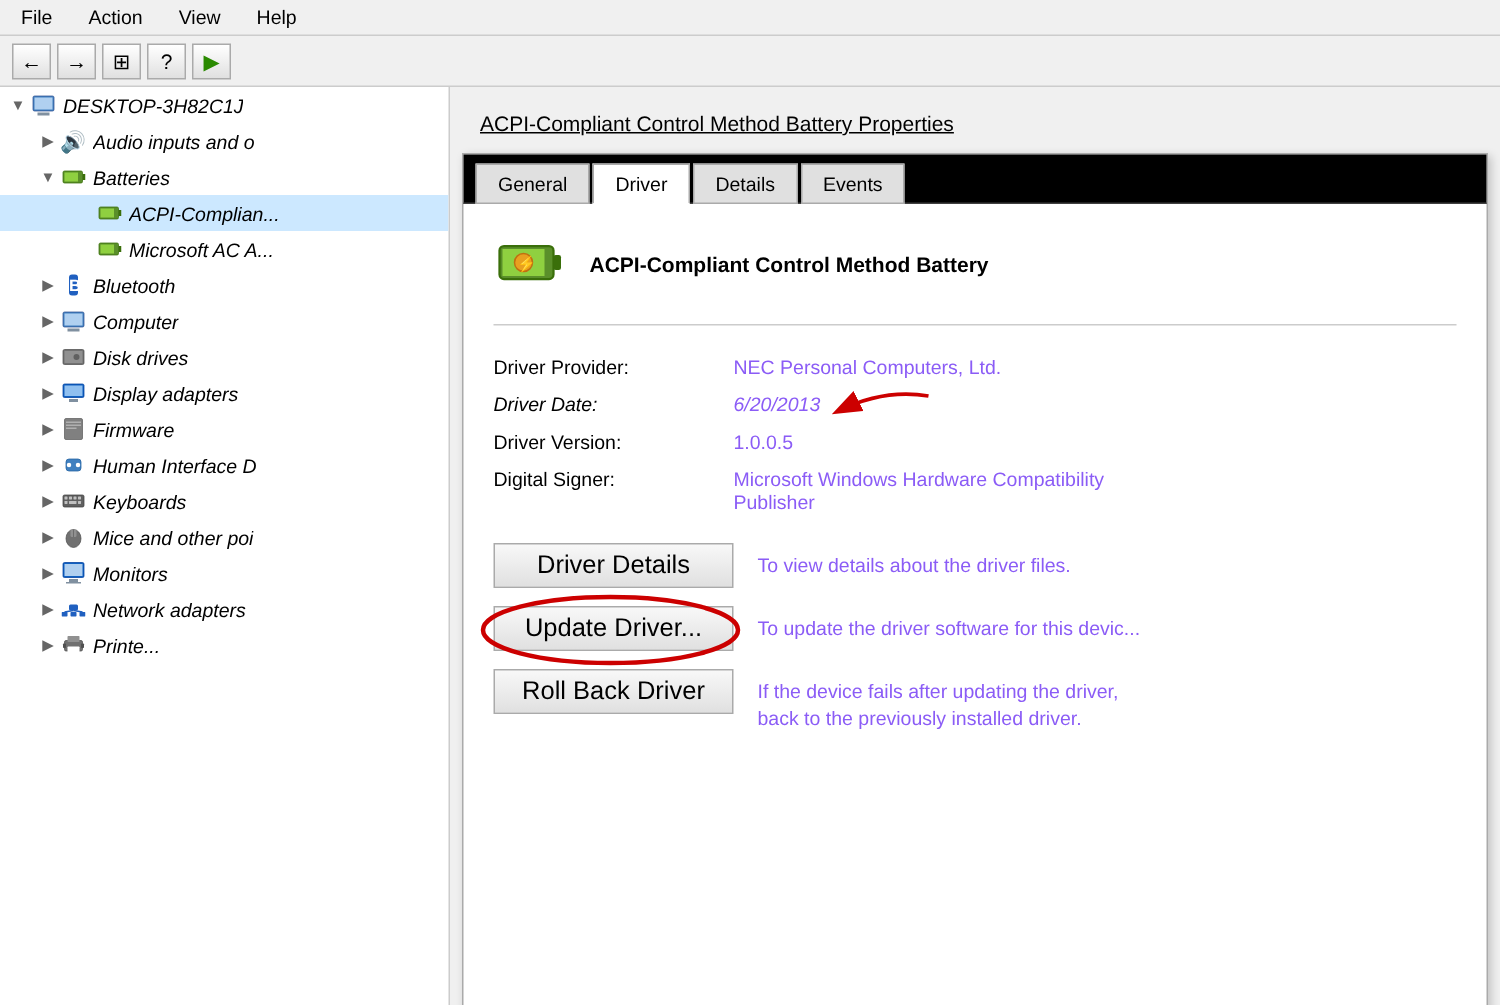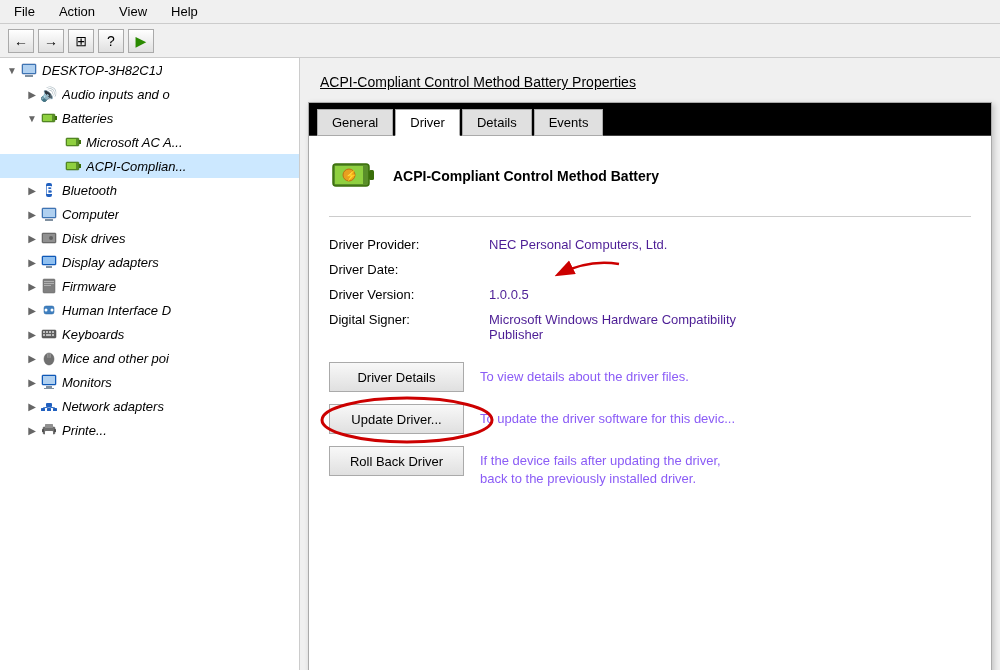--- a/index.html
+++ b/index.html
@@ -186,43 +186,43 @@
       margin-bottom: 10px;
       justify-content: space-between;
     }
     .info-label {
       width: 160px;
       color: #000;
       font-size: 13px;
       flex-shrink: 0;
     }
     .info-value {
-      color: #4c1d95;
+      color: #8b5cf6;
       font-size: 13px;
       flex: 1;
     }
 
     
     .btn-section {
       display: flex;
       flex-direction: column;
       gap: 12px;
     }
     .btn-row {
       display: flex;
       align-items: flex-start;
       gap: 16px;
     }
     .dialog-btn {
-      width: 135px;
+      width: 160px;
       height: 30px;
       border: 1px solid #aaa;
       background: linear-gradient(to bottom, #f8f8f8, #e0e0e0);
       cursor: pointer;
-      font-size: 13px;
+      font-size: 17px;
       flex-shrink: 0;
     }
     .btn-desc {
       font-size: 13px;
       color: #8b5cf6;
       padding-top: 6px;
       line-height: 1.4;
     }
   </style>
 </head>
@@ -270,42 +270,42 @@
       <span class="tree-icon" style="font-size:14px;">
         <svg width="16" height="16" viewBox="0 0 16 16">
           <rect x="1" y="4" width="13" height="8" rx="1" fill="#5a8f2a" stroke="#3a6f0a" stroke-width="0.5"></rect>
           <rect x="14" y="6" width="2" height="4" fill="#3a6f0a"></rect>
           <rect x="2" y="5" width="9" height="6" fill="#8fd040"></rect>
         </svg>
       </span>
       <span class="tree-label">Batteries</span>
     </div>
 
-    <div class="tree-item" style="padding-left: 48px;">
+    <div class="tree-item selected" style="padding-left: 48px;">
       <span class="tree-expander"></span>
       <span class="tree-icon">
         <svg width="16" height="16" viewBox="0 0 16 16">
           <rect x="1" y="4" width="13" height="8" rx="1" fill="#5a8f2a" stroke="#3a6f0a" stroke-width="0.5"></rect>
           <rect x="14" y="6" width="2" height="4" fill="#3a6f0a"></rect>
           <rect x="2" y="5" width="9" height="6" fill="#8fd040"></rect>
         </svg>
       </span>
-      <span class="tree-label">Microsoft AC A...</span>
-    </div>
-
-    <div class="tree-item selected" style="padding-left: 48px;">
+      <span class="tree-label">ACPI-Complian...</span>
+    </div>
+
+    <div class="tree-item" style="padding-left: 48px;">
       <span class="tree-expander"></span>
       <span class="tree-icon">
         <svg width="16" height="16" viewBox="0 0 16 16">
           <rect x="1" y="4" width="13" height="8" rx="1" fill="#5a8f2a" stroke="#3a6f0a" stroke-width="0.5"></rect>
           <rect x="14" y="6" width="2" height="4" fill="#3a6f0a"></rect>
           <rect x="2" y="5" width="9" height="6" fill="#8fd040"></rect>
         </svg>
       </span>
-      <span class="tree-label">ACPI-Complian...</span>
+      <span class="tree-label">Microsoft AC A...</span>
     </div>
 
     <div class="tree-item" style="padding-left: 24px;">
       <span class="tree-expander">▶</span>
       <span class="tree-icon" style="color:#2060c0; font-size:14px;">
         <svg width="16" height="16" viewBox="0 0 16 16">
           <rect x="5" y="1" width="6" height="14" rx="2" fill="#2060c0"></rect>
           <text x="5" y="12" font-size="11" fill="white" font-weight="bold">B</text>
         </svg>
       </span>
@@ -473,22 +473,23 @@
             </svg>
           </div>
           <div class="device-name-text">ACPI-Compliant Control Method Battery</div>
         </div>
 
         <div class="info-table">
           <div class="info-row">
             <span class="info-label">Driver Provider:</span>
             <span class="info-value">NEC Personal Computers, Ltd.</span>
           </div>
-          <div class="info-row" style="position:relative;">
+          <div class="info-row" style="position:relative;font-style:italic;">
             <span class="info-label">Driver Date:</span>
+            <span class="info-value">6/20/2013</span>
 
             <svg style="position:absolute; left:140px; top:-8px; pointer-events:none;" width="160" height="40" viewBox="0 0 160 40">
               <path d="M 150 10 Q 120 5 90 20" stroke="#cc0000" stroke-width="2.5" fill="none" marker-end="url(#arrowhead)"></path>
               <defs>
                 <marker id="arrowhead" markerWidth="8" markerHeight="8" refX="6" refY="3" orient="auto">
                   <path d="M0,0 L0,6 L8,3 z" fill="#cc0000"></path>
                 </marker>
               </defs>
             </svg>
           </div>

